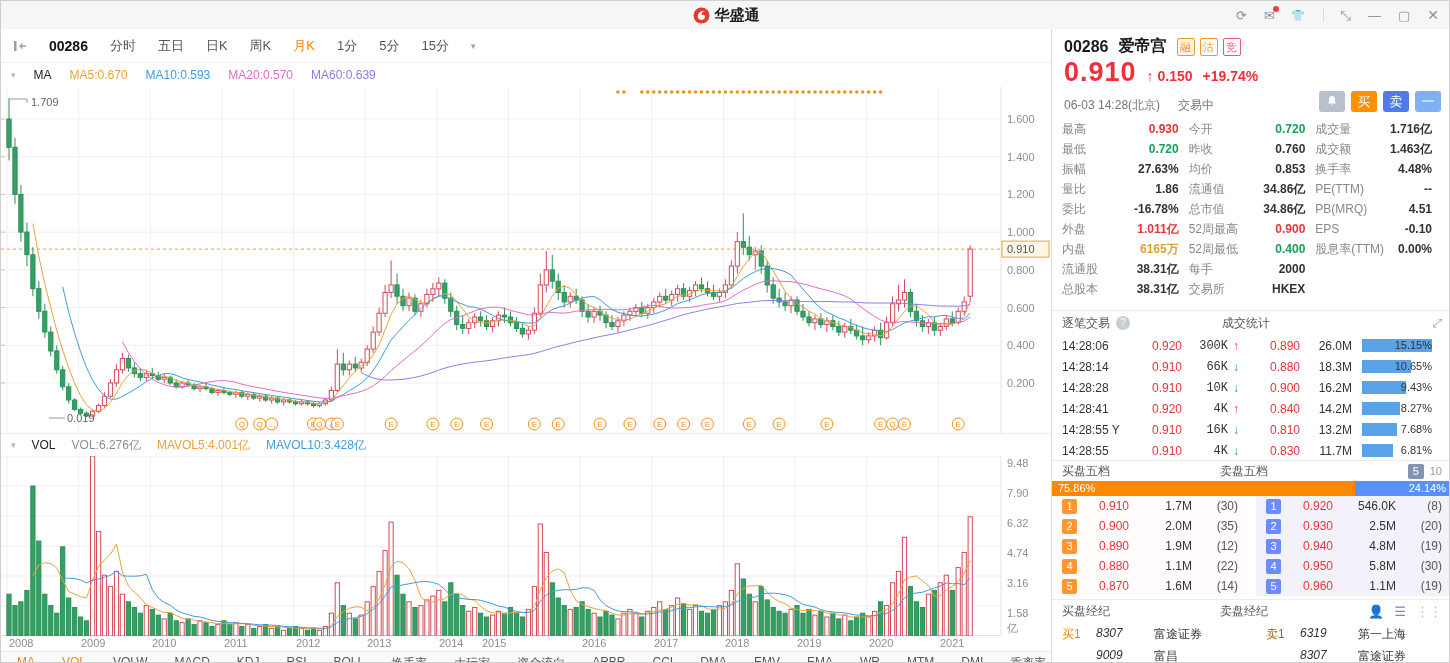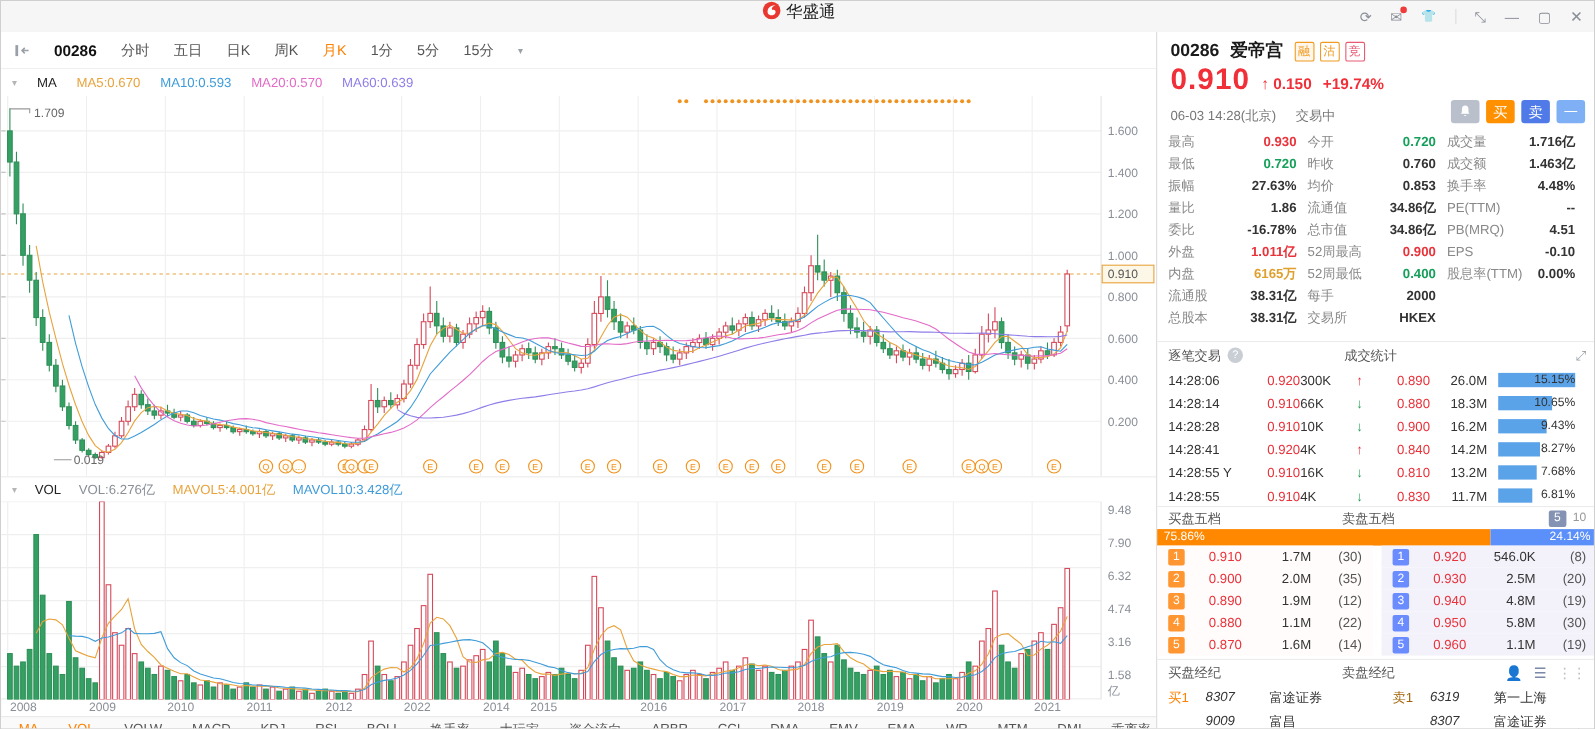--- a/index.html
+++ b/index.html
@@ -1,20 +1,20 @@
 <!DOCTYPE html>
 <html><head>
 <meta charset="utf-8">
 <style>
   html,body{margin:0;padding:0;background:#e9e9e9;font-family:"Liberation Sans",sans-serif;}
   .window{position:relative;width:1450px;height:663px;background:#fff;border:1px solid #cfcfcf;box-sizing:border-box;overflow:hidden;}
   .abs{position:absolute;}
   
   .titlebar{left:0;top:0;width:1450px;height:28px;background:#f6f6f7;border-bottom:1px solid #e2e2e2;}
-  .logo{left:0;top:0;width:1450px;height:28px;display:flex;justify-content:center;gap:5px;font-size:15px;font-weight:normal;color:#1c1c1c;}
+  .logo{left:0;top:0;width:1450px;height:28px;display:flex;align-items:center;justify-content:center;gap:5px;font-size:15px;font-weight:bold;color:#1c1c1c;}
   .win-icons{right:10px;top:0;height:28px;display:flex;align-items:center;gap:17px;color:#8b8f98;font-size:13px;}
   .win-icons .ic{cursor:pointer;line-height:1;position:relative;}
   .dot-red{position:absolute;right:-4px;top:-3px;width:6px;height:6px;border-radius:50%;background:#f03b3b;}
   .vsep{width:1px;height:14px;background:#ddd;}
   
   .toolbar{left:0;top:28px;width:1050px;height:34px;border-bottom:1px solid #ededed;display:flex;align-items:center;gap:22px;padding-left:12px;box-sizing:border-box;background:#fff;font-size:13px;color:#555;}
   .toolbar .sym{font-weight:bold;color:#111;font-size:14px;}
   .toolbar .tab{cursor:pointer;}
   .toolbar .tab.active{color:#ff8000;}
   .tb-right{position:absolute;right:12px;top:34px;display:flex;gap:22px;color:#9aa0a8;font-size:13px;}
@@ -64,21 +64,21 @@
   .c-green{color:#15a05a !important;}
   .c-gold{color:#e0a030 !important;}
   .sec-line{left:0;width:400px;height:1px;background:#ececec;}
   .tick-head{left:0;top:283px;width:400px;height:22px;display:flex;align-items:center;padding:0 10px;box-sizing:border-box;color:#555;}
   .help{display:inline-block;width:14px;height:14px;border-radius:50%;background:#c9cdd4;color:#fff;font-size:10px;text-align:center;line-height:14px;margin-left:6px;}
   .expand-ic{margin-left:auto;color:#9aa0a8;}
   .tick-rows{left:0;top:306px;width:400px;}
   .trow{display:flex;height:21px;align-items:center;font-size:12px;}
   .t-time{width:72px;padding-left:10px;color:#333;}
   .t-price{width:48px;text-align:right;color:#e8333b;}
-  .t-vol{width:46px;color:#333;}
+  .t-vol{width:46px;text-align:right;color:#333;font-family:Liberation Mono, monospace;}
   .t-arr{width:16px;text-align:center;font-weight:bold;}
   .a-up{color:#e8333b;} .a-down{color:#21a453;}
   .d-price{width:44px;text-align:right;color:#e8333b;margin-left:12px;}
   .d-vol{width:52px;text-align:right;color:#333;}
   .d-bar{position:relative;width:72px;height:13px;margin-left:10px;background:transparent;}
   .d-bar .fill{position:absolute;left:0;top:0;height:13px;background:#5ba3e8;}
   .d-bar .pct{position:absolute;right:2px;top:0px;font-size:11px;color:#333;line-height:13px;}
   .depth-head{left:0;top:432px;width:400px;height:20px;display:flex;align-items:center;padding:0 10px;box-sizing:border-box;color:#555;}
   .five-ten{margin-left:auto;display:flex;gap:6px;align-items:center;}
   .ft-5{width:16px;height:15px;background:#8492b4;color:#fff;text-align:center;line-height:15px;border-radius:2px;font-size:11px;}
@@ -1011,21 +1011,21 @@
         <polyline points="31.9,119.6 37.8,109.0 43.8,106.7 49.8,107.5 55.8,112.0 61.7,124.2 67.7,135.6 73.7,138.2 79.6,140.5 85.6,142.0 91.6,123.9 97.5,110.6 103.5,104.1 109.5,98.1 115.5,88.2 121.4,115.8 127.4,129.9 133.4,136.3 139.3,141.6 145.3,148.5 151.3,151.5 157.3,154.2 163.2,156.5 169.2,156.5 175.2,159.5 181.1,162.2 187.1,162.9 193.1,164.1 199.0,165.6 205.0,165.9 211.0,166.7 216.9,167.8 222.9,167.1 228.9,167.8 234.9,167.8 240.8,167.8 246.8,167.8 252.8,169.4 258.7,169.7 264.7,170.1 270.7,170.5 276.6,170.9 282.6,171.3 288.6,171.6 294.6,172.0 300.5,172.0 306.5,172.8 312.5,172.4 318.4,172.8 324.4,172.8 330.4,169.7 336.3,160.3 342.3,155.7 348.3,152.3 354.3,150.8 360.2,151.1 366.2,154.9 372.2,151.1 378.1,142.8 384.1,129.1 390.1,110.5 396.1,105.2 402.0,106.7 408.0,112.8 414.0,124.2 419.9,140.9 425.9,145.8 431.9,146.2 437.8,143.9 443.8,142.8 449.8,138.2 455.8,137.1 461.7,139.0 467.7,143.2 473.7,144.3 479.6,150.4 485.6,154.9 491.6,156.8 497.5,156.8 503.5,158.0 509.5,156.8 515.5,156.1 521.4,156.5 527.4,156.1 533.4,150.8 539.3,134.1 545.3,121.9 551.3,115.1 557.2,112.8 563.2,116.6 569.2,133.7 575.1,144.7 581.1,148.5 587.1,150.8 593.1,152.3 599.0,153.8 605.0,154.6 611.0,157.2 616.9,159.1 622.9,159.1 628.9,157.6 634.9,158.0 640.8,158.4 646.8,156.8 652.8,155.7 658.7,154.2 664.7,153.4 670.7,151.1 676.6,148.5 682.6,147.7 688.6,149.2 694.5,148.5 700.5,149.6 706.5,152.7 712.5,153.8 718.4,153.0 724.4,152.3 730.4,148.1 736.3,138.2 742.3,132.2 748.3,129.9 754.3,129.9 760.2,129.1 766.2,136.3 772.2,142.0 778.1,145.4 784.1,147.7 790.1,152.3 796.0,153.4 802.0,154.6 808.0,154.2 813.9,154.6 819.9,154.9 825.9,157.2 831.9,157.2 837.8,159.1 843.8,159.1 849.8,161.0 855.7,161.0 861.7,161.0 867.7,160.6 873.6,159.9 879.6,156.1 885.6,153.8 891.6,147.7 897.5,138.6 903.5,123.8 909.5,120.8 915.4,120.0 921.4,124.9 927.4,129.5 933.3,140.1 939.3,139.4 945.3,134.1 951.3,130.6 957.2,125.3 963.2,117.7 969.2,104.5" fill="none" stroke="#e8a33d" stroke-width="1"></polyline>
         <polyline points="61.7,121.9 67.7,122.3 73.7,122.5 79.6,124.0 85.6,127.0 91.6,124.0 97.5,123.1 103.5,121.2 109.5,119.3 115.5,115.1 121.4,119.8 127.4,120.2 133.4,120.2 139.3,119.8 145.3,118.3 151.3,133.7 157.3,142.0 163.2,146.4 169.2,149.1 175.2,154.0 181.1,156.8 187.1,158.5 193.1,160.3 199.0,161.0 205.0,162.7 211.0,164.4 216.9,165.4 222.9,165.6 228.9,166.7 234.9,166.9 240.8,167.3 246.8,167.8 252.8,168.2 258.7,168.8 264.7,169.0 270.7,169.2 276.6,169.4 282.6,170.3 288.6,170.7 294.6,171.1 300.5,171.3 306.5,171.8 312.5,171.8 318.4,172.2 324.4,172.4 330.4,170.9 336.3,166.5 342.3,164.1 348.3,162.5 354.3,161.8 360.2,160.4 366.2,157.6 372.2,153.4 378.1,147.5 384.1,139.9 390.1,130.8 396.1,130.1 402.0,128.9 408.0,127.8 414.0,126.6 419.9,125.7 425.9,125.5 431.9,126.5 437.8,128.4 443.8,133.5 449.8,139.6 455.8,141.5 461.7,142.6 467.7,143.5 473.7,143.5 479.6,144.3 485.6,146.0 491.6,147.9 497.5,150.0 503.5,151.1 509.5,153.6 515.5,155.5 521.4,156.6 527.4,156.5 533.4,154.4 539.3,145.4 545.3,139.0 551.3,135.8 557.2,134.4 563.2,133.7 569.2,133.9 575.1,133.3 581.1,131.8 587.1,131.8 593.1,134.4 599.0,143.7 605.0,149.6 611.0,152.8 616.9,154.9 622.9,155.7 628.9,155.7 634.9,156.3 640.8,157.8 646.8,158.0 652.8,157.4 658.7,155.9 664.7,155.7 670.7,154.7 676.6,152.7 682.6,151.7 688.6,151.7 694.5,150.9 700.5,150.4 706.5,150.6 712.5,150.8 718.4,151.1 724.4,150.4 730.4,148.9 736.3,145.4 742.3,143.0 748.3,141.5 754.3,141.1 760.2,138.6 766.2,137.3 772.2,137.1 778.1,137.7 784.1,138.8 790.1,140.7 796.0,144.9 802.0,148.3 808.0,149.8 813.9,151.1 819.9,153.6 825.9,155.3 831.9,155.9 837.8,156.6 843.8,156.8 849.8,158.0 855.7,159.1 861.7,159.1 867.7,159.9 873.6,159.5 879.6,158.5 885.6,157.4 891.6,154.4 897.5,149.6 903.5,141.8 909.5,138.4 915.4,136.9 921.4,136.3 927.4,134.1 933.3,132.0 939.3,130.1 945.3,127.0 951.3,127.8 957.2,127.4 963.2,128.9 969.2,121.9" fill="none" stroke="#3f9cd9" stroke-width="1"></polyline>
       </svg></div>
 
   <div class="abs years-row" id="years-row">
       <span style="left:8px;">2008</span>
       <span style="left:80px;">2009</span>
       <span style="left:151px;">2010</span>
       <span style="left:223px;">2011</span>
       <span style="left:295px;">2012</span>
-      <span style="left:366px;">2022</span>
+      <span style="left:366px;">2013</span>
       <span style="left:438px;">2014</span>
       <span style="left:481px;">2015</span>
       <span style="left:581px;">2016</span>
       <span style="left:653px;">2017</span>
       <span style="left:724px;">2018</span>
       <span style="left:796px;">2019</span>
       <span style="left:868px;">2020</span>
       <span style="left:939px;">2021</span>
     </div>
 

